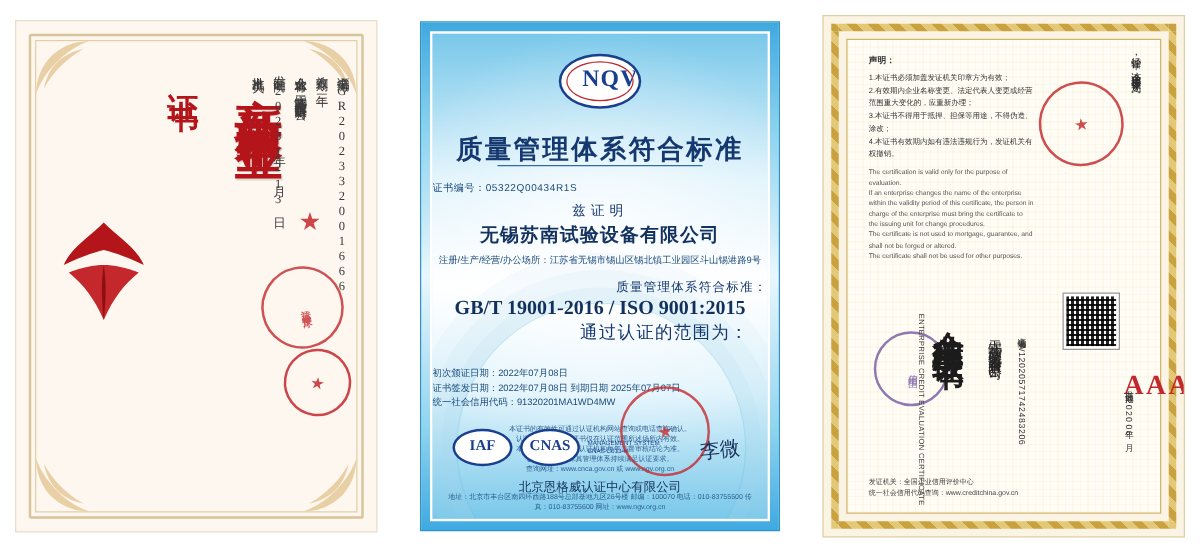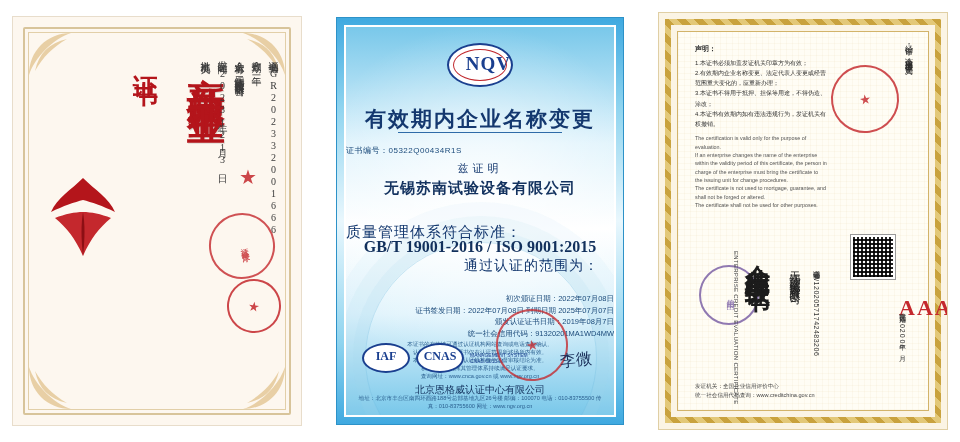--- a/index.html
+++ b/index.html
@@ -270,23 +270,23 @@
     position: absolute;
     top: 176px;
     left: 0; right: 0;
     text-align: center;
     font-size: 7.5px;
     color: #1b4a7a;
   }
   .c2-std-label {
     position: absolute;
     top: 196px;
-    left: 0; right: 16px;
-    text-align: left;
-    font-size: 15px;
+    left: 0; right: 0;
+    text-align: right;
+    font-size: 10px;
     color: #14386f;
     letter-spacing: 1px;
   }
   .c2-std {
     position: absolute;
     top: 211px;
     left: 0; right: 0;
     text-align: center;
     font-family: "Liberation Serif", serif;
     font-weight: bold;
@@ -310,25 +310,24 @@
     font-family: "Liberation Serif", serif;
     font-weight: bold;
     font-size: 10px;
     color: #12305c;
     letter-spacing: .5px;
   }
   .c2-dates {
     position: absolute;
     top: 266px;
     left: 0; right: 0;
-    text-align: right;
+    text-align: left;
     font-size: 7.5px;
     color: #1b4a7a;
     line-height: 1.55;
-    margin-left: 45px;
   }
   .c2-notes {
     position: absolute;
     top: 313px;
     left: 26px; right: 26px;
     text-align: center;
     font-size: 5.6px;
     color: #2a5f8f;
     line-height: 1.45;
   }
@@ -643,45 +642,45 @@
   </div>
 
   <div class="cert cert2">
     <div class="c2-frame">
       <div class="c2-guilloche"></div>
 
       <div class="c2-logo">
         <div class="oval">NQV</div>
       </div>
 
-      <div class="c2-title">有效期内企业名称变更</div>
+      <div class="c2-title">质量管理体系符合标准</div>
       <div class="c2-title-underline"></div>
 
       <div class="c2-certno">
         <span>证书编号：</span><span>05322Q00434R1S</span>
       </div>
 
       <div class="c2-hereby">兹证明</div>
       <div class="c2-company">无锡苏南试验设备有限公司</div>
 
+      <div class="c2-addr">
+        <span>注册/生产/经营/办公场所：</span><span>江苏省无锡市锡山区锡北镇工业园区斗山锡港路9号</span>
+      </div>
 
       <div class="c2-std-label">质量管理体系符合标准：</div>
       <div class="c2-std">GB/T 19001-2016 / ISO 9001:2015</div>
 
       <div class="c2-scope-label">通过认证的范围为：</div>
 
       <div class="c2-dates">
         <div>
           <span>初次颁证日期：</span><span>2022年07月08日</span>
         </div>
         <div>
           <span>证书签发日期：</span><span>2022年07月08日 到期日期 2025年07月07日</span>
-        </div>
-        <div>
-          <span>颁发认证证书日期：</span><span>2019年08月7日</span>
         </div>
         <div>
           <span>统一社会信用代码：</span><span>91320201MA1WD4MW</span>
         </div>
       </div>
 
       <div class="c2-notes" style="white-space:pre-line">本证书的有效性可通过认证机构网站查询或电话查询确认。
 认证机构认可注册证书仅在认证范围所述场所内有效。
 本证书的有效性需以认证机构每年监督审核结论为准。
 获证组织应确保其管理体系持续满足认证要求。

